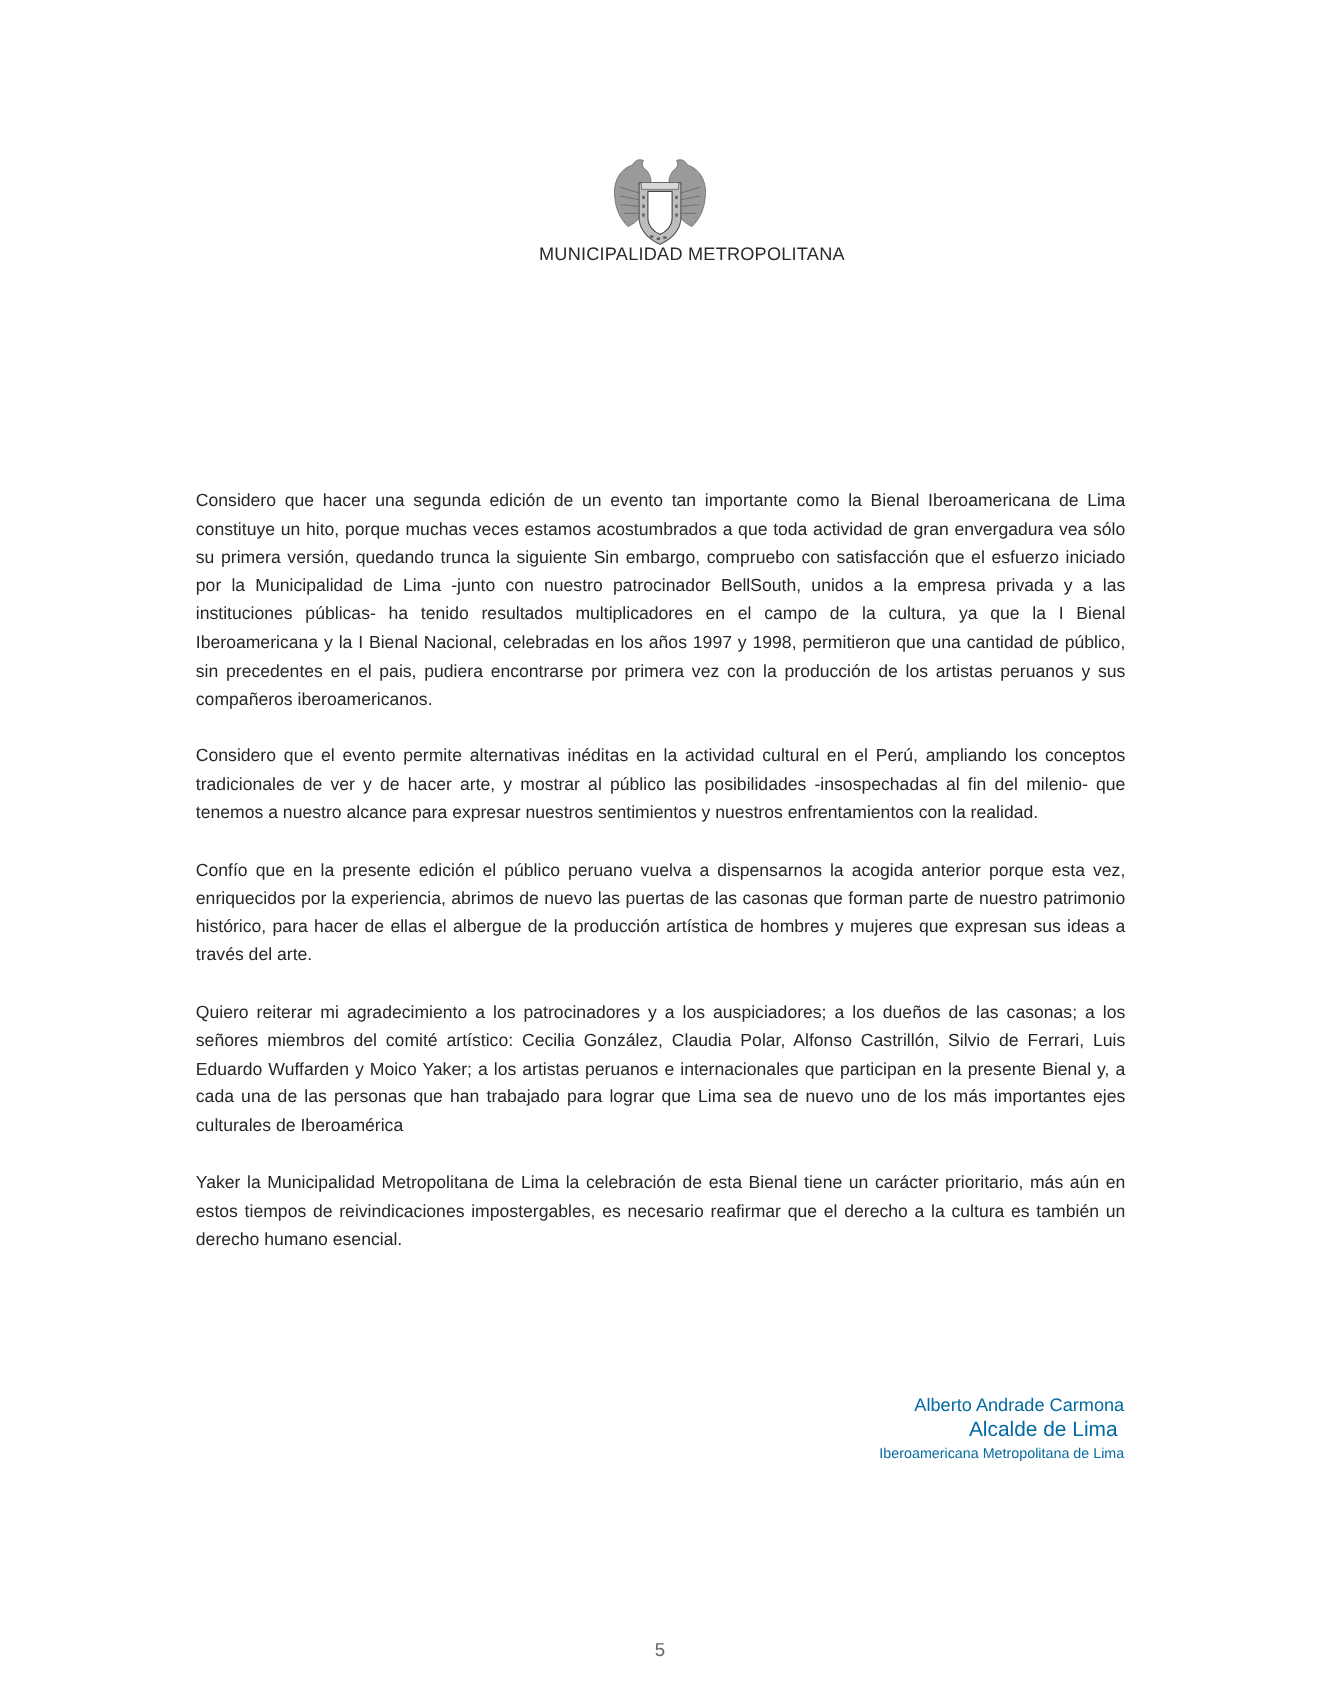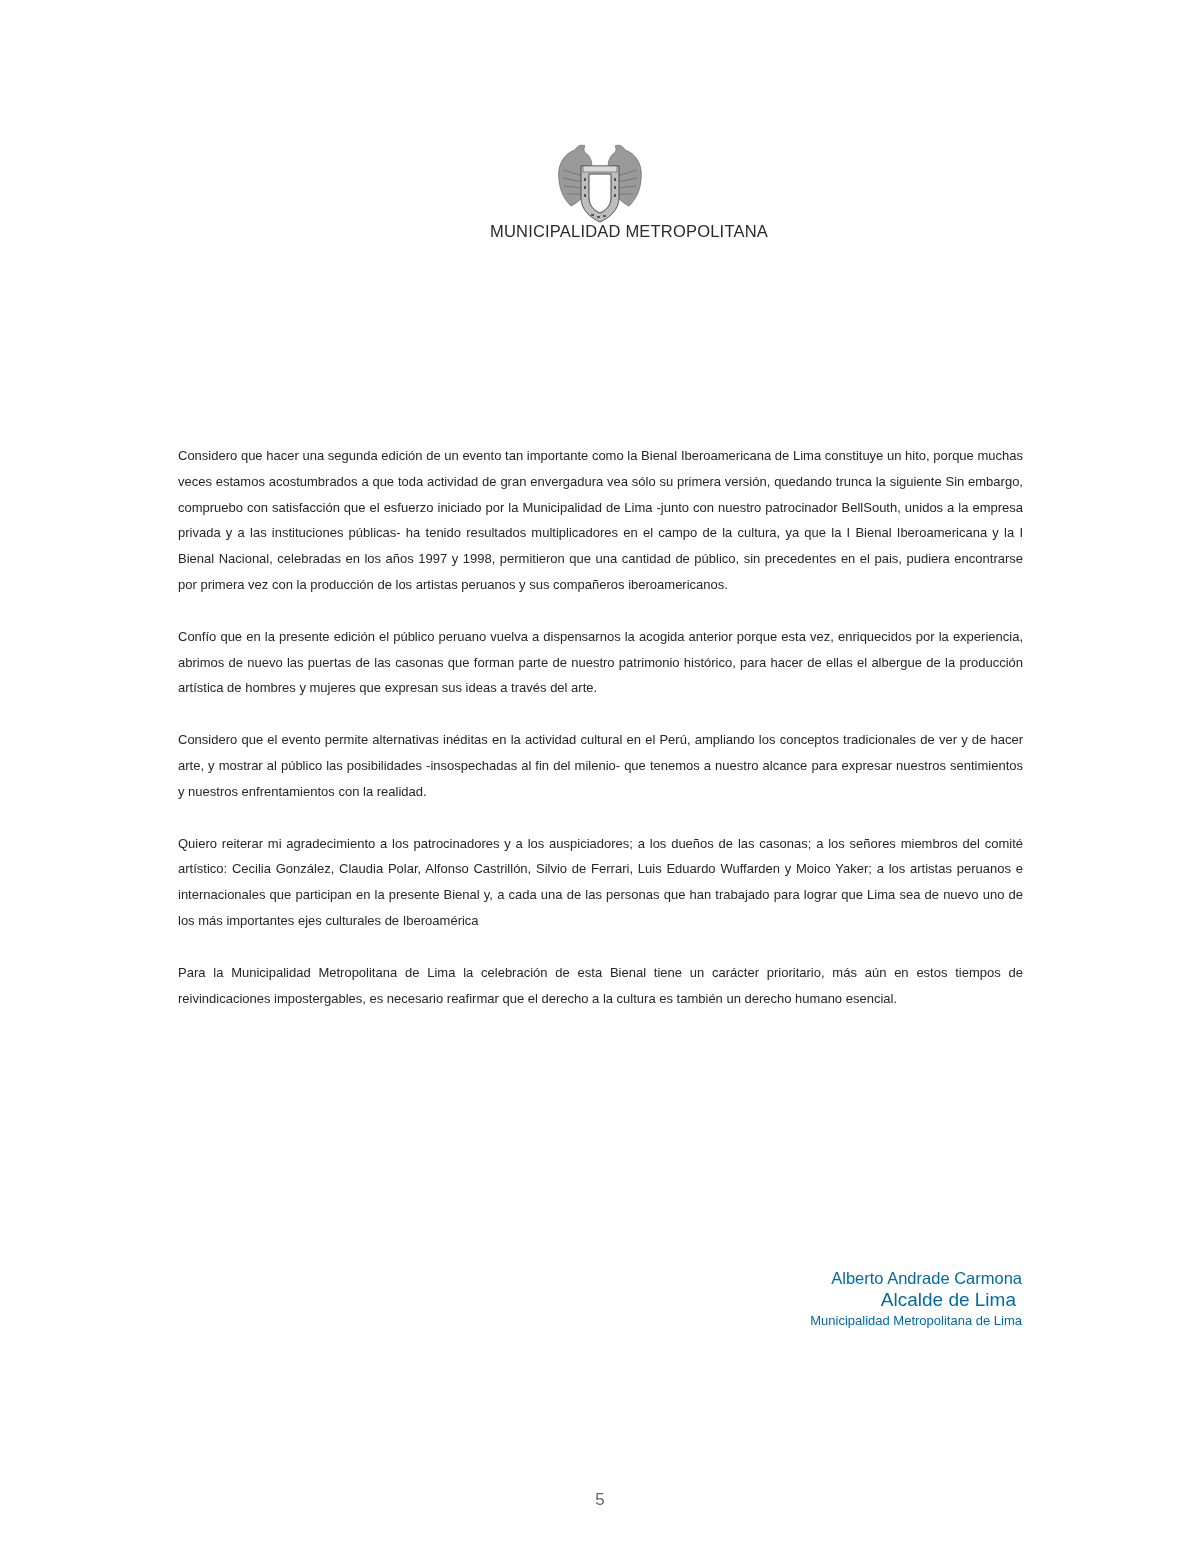--- a/index.html
+++ b/index.html
@@ -35,21 +35,21 @@
       padding-left: 29px;
     }
     .body-text {
       position: absolute;
       left: 178px;
       top: 443px;
       width: 845px;
     }
     .para {
       margin: 0 0 26px 0;
-      font-size: 13px;
+      font-size: 16px;
       line-height: 25.8px;
       text-align: justify;
       color: #262626;
     }
     .signature {
       position: absolute;
       right: 178px;
       top: 1267px;
       text-align: right;
       color: #0369a1;
@@ -112,25 +112,25 @@
     </g>
   </svg>
 </div>
 
 <div class="org-name">
   <div>MUNICIPALIDAD METROPOLITANA</div>
 </div>
 
 <div class="body-text">
   <p class="para">Considero que hacer una segunda edición de un evento tan importante como la Bienal Iberoamericana de Lima constituye un hito, porque muchas veces estamos acostumbrados a que toda actividad de gran envergadura vea sólo su primera versión, quedando trunca la siguiente  Sin embargo,  compruebo con satisfacción que el esfuerzo iniciado por la Municipalidad de Lima -junto con nuestro patrocinador BellSouth, unidos a la empresa privada y a las instituciones públicas- ha tenido resultados multiplicadores en el campo de la cultura, ya que la I Bienal Iberoamericana y la I Bienal Nacional, celebradas en los años 1997 y 1998, permitieron que una cantidad de público, sin precedentes en el pais, pudiera encontrarse por primera vez con la producción de los artistas peruanos y sus compañeros iberoamericanos.</p>
+  <p class="para">Considero que el evento permite alternativas inéditas en la actividad cultural en el Perú, ampliando los conceptos tradicionales de ver y de hacer arte, y mostrar al público las posibilidades -insospechadas al fin del milenio- que tenemos a nuestro alcance para expresar nuestros sentimientos y nuestros enfrentamientos con la realidad.</p>
   <p class="para">Confío que en la presente edición el público peruano vuelva a dispensarnos la acogida anterior porque esta vez, enriquecidos por la experiencia, abrimos de nuevo las puertas de las casonas que forman parte de nuestro patrimonio histórico, para hacer de ellas el albergue de la producción artística de hombres y mujeres que expresan sus ideas a través del arte.</p>
-  <p class="para">Considero que el evento permite alternativas inéditas en la actividad cultural en el Perú, ampliando los conceptos tradicionales de ver y de hacer arte, y mostrar al público las posibilidades -insospechadas al fin del milenio- que tenemos a nuestro alcance para expresar nuestros sentimientos y nuestros enfrentamientos con la realidad.</p>
   <p class="para">Quiero reiterar mi agradecimiento a los patrocinadores y a los auspiciadores; a los dueños de las casonas; a los señores miembros del comité artístico: Cecilia González, Claudia Polar, Alfonso Castrillón, Silvio de Ferrari, Luis Eduardo Wuffarden y Moico Yaker; a los artistas peruanos e internacionales que participan en la presente Bienal y, a cada una de las personas que han trabajado para lograr que Lima sea de nuevo uno de los más importantes ejes culturales de Iberoamérica</p>
-  <p class="para">Para la Municipalidad Metropolitana de Lima la celebración de esta Bienal tiene un carácter prioritario, más aún en estos tiempos de reivindicaciones impostergables, es necesario reafirmar que el derecho a la cultura es también un derecho humano esencial.</p>
+  <p class="para">Yaker la Municipalidad Metropolitana de Lima la celebración de esta Bienal tiene un carácter prioritario, más aún en estos tiempos de reivindicaciones impostergables, es necesario reafirmar que el derecho a la cultura es también un derecho humano esencial.</p>
 </div>
 
 <div class="signature">
   <div class="sig-name">Alberto Andrade Carmona</div>
   <div class="sig-title">Alcalde de Lima</div>
-  <div class="sig-org">Municipalidad Metropolitana de Lima</div>
+  <div class="sig-org">Iberoamericana Metropolitana de Lima</div>
 </div>
 
 <div class="page-number">5</div>
 
 </body></html>

